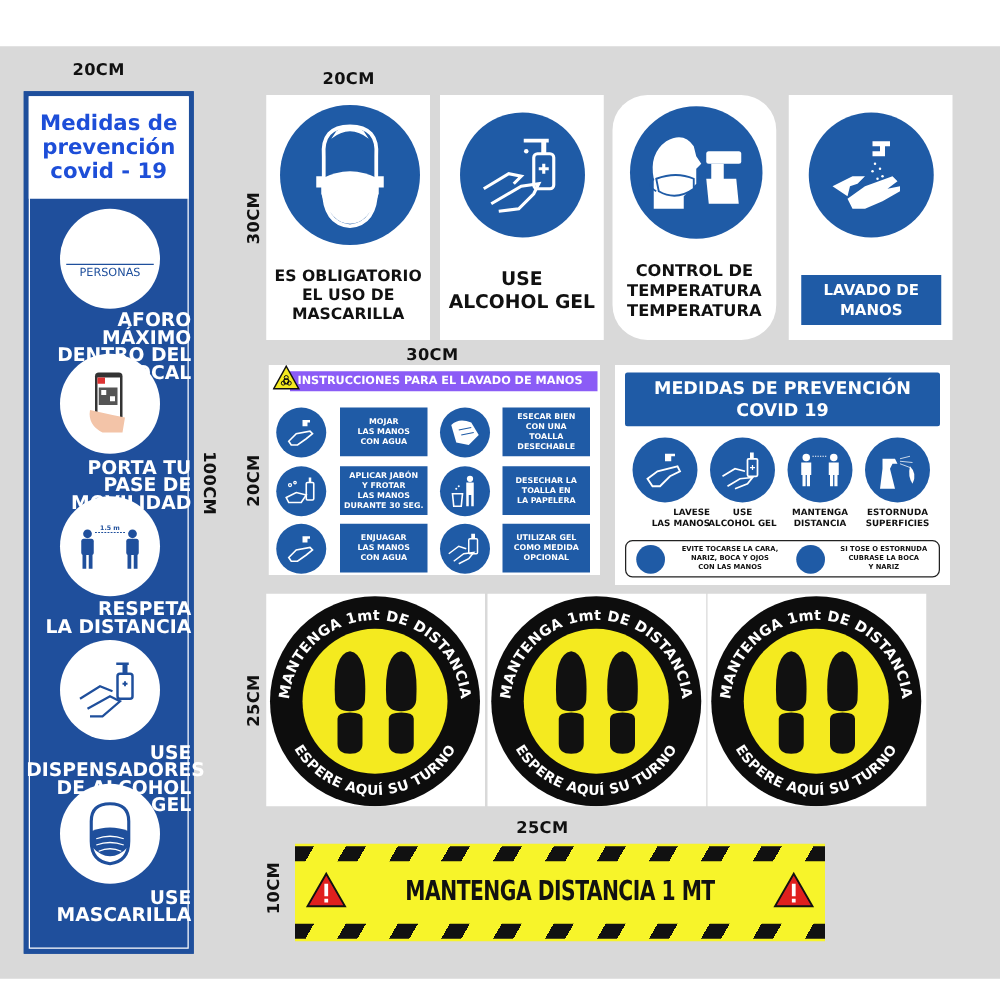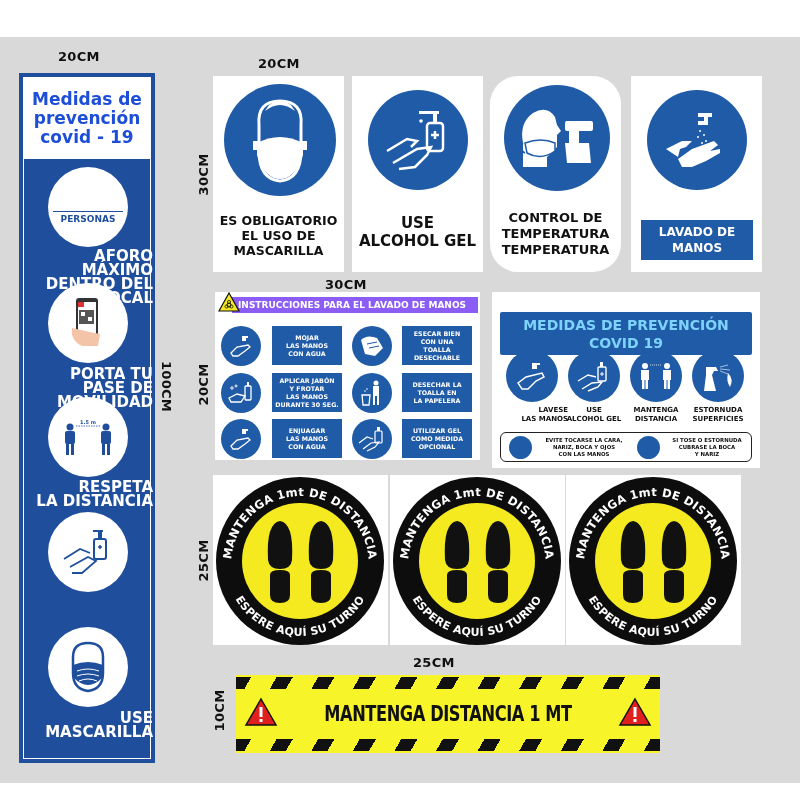--- a/index.html
+++ b/index.html
@@ -21,21 +21,21 @@
   .blue-circle { position:absolute; border-radius:50%; background:#1f5ba6; display:flex; align-items:center; justify-content:center; overflow:hidden; }
   .card-text { position:absolute; left:0; right:0; text-align:center; font-weight:bold; color:#111; font-size:12.5px; line-height:15px; }
   .blue-box { position:absolute; background:#1f5ba6; color:#fff; font-weight:bold; text-align:center; display:flex; align-items:center; justify-content:center; flex-direction:column; }
 
   
   .inst-title { position:absolute; left:24px; top:5px; width:258px; height:16px; background:#8b5cf6; color:#fff; font-weight:bold; font-size:9px; line-height:16px; padding-left:6px; white-space:nowrap; }
   .small-circ { position:absolute; width:40px; height:40px; border-radius:50%; background:#1f5ba6; display:flex; align-items:center; justify-content:center; }
   .inst-box { position:absolute; width:70px; height:39px; background:#1f5ba6; color:#fff; font-weight:bold; font-size:6.3px; line-height:8px; text-align:center; display:flex; flex-direction:column; align-items:center; justify-content:center; }
 
   
-  .med-head { position:absolute; left:8px; top:20px; width:252px; height:43px; background:#1f5ba6; color:#7dd3fc; font-weight:bold; text-align:center; font-size:14px; line-height:18px; display:flex; flex-direction:column; align-items:center; justify-content:center; border-radius:2px; }
+  .med-head { position:absolute; left:8px; top:6px; width:252px; height:43px; background:#1f5ba6; color:#ffffff; font-weight:bold; text-align:center; font-size:14px; line-height:18px; display:flex; flex-direction:column; align-items:center; justify-content:center; border-radius:2px; }
   .med-circ { position:absolute; top:58px; width:52px; height:52px; border-radius:50%; background:#1f5ba6; display:flex; align-items:center; justify-content:center; }
   .med-lbl { position:absolute; top:114px; width:72px; text-align:center; font-weight:bold; font-size:7px; line-height:9px; color:#111; }
   .med-foot { position:absolute; left:8px; top:140px; width:252px; height:30px; border:1.3px solid #222; border-radius:6px; }
   .foot-circ { position:absolute; top:3px; width:23px; height:23px; border-radius:50%; background:#1f5ba6; }
   .foot-txt { position:absolute; top:4px; font-weight:bold; font-size:5.4px; line-height:7px; text-align:center; color:#111; }
 
   
   .sticker { position:absolute; width:175px; height:170px; background:#fff; }
 
   
@@ -60,21 +60,21 @@
 
 <div class="banner-full">
   <div class="banner-head">
     <span>Medidas de</span>
     <span>prevención</span>
     <span>covid - 19</span>
   </div>
 
   <div class="b-circle" style="top:92px;width:80px;height:80px;left:27px;">
     <div style="position:absolute;top:44px;width:70px;border-top:1px solid #1f4f9c;"></div>
-    <span style="position:absolute;top:47px;color:#1f4f9c;font-weight:bold;font-size:9px;">PERSONAS</span>
+    <span style="position:absolute;top:47px;color:#1f4f9c;font-weight:normal;font-size:9px;">PERSONAS</span>
   </div>
   <div class="b-label" style="top:174px;">
     <div>AFORO MÁXIMO</div>
       <div>DENTRO DEL LOCAL</div>
   </div>
 
   <div class="b-circle" style="top:208px;width:80px;height:80px;left:27px;">
     <svg width="40" height="54" viewBox="0 0 40 54">
       <rect x="8" y="2" width="22" height="42" rx="3" fill="#333"></rect>
       <rect x="10" y="6" width="18" height="33" fill="#fff"></rect>
@@ -110,20 +110,24 @@
   </div>
 
   <div class="b-circle" style="top:437px;width:80px;height:80px;left:27px;">
     <svg width="56" height="50" viewBox="0 0 56 50">
       <rect x="34" y="12" width="12" height="20" rx="2" fill="none" stroke="#1f4f9c" stroke-width="2"></rect>
       <rect x="38" y="4" width="4" height="8" fill="#1f4f9c"></rect>
         <rect x="33" y="3" width="10" height="2" fill="#1f4f9c"></rect>
       <path d="M38 20 h4 M40 18 v4" stroke="#1f4f9c" stroke-width="1.5"></path>
       <path d="M4 32 L20 22 L30 26 M10 40 L28 30 L36 34 L22 46 L12 46" fill="none" stroke="#1f4f9c" stroke-width="1.8"></path>
     </svg>
+  </div>
+  <div class="b-label" style="top:520px;">
+    <div>USE DISPENSADORES</div>
+      <div>DE ALCOHOL GEL</div>
   </div>
 
   <div class="b-circle" style="top:552px;width:80px;height:80px;left:27px;">
     <svg width="50" height="56" viewBox="0 0 50 56">
       <path d="M10 18 Q10 4 25 4 Q40 4 40 18 L40 34 Q40 50 25 52 Q10 50 10 34 Z" fill="none" stroke="#1f4f9c" stroke-width="2.5"></path>
       <path d="M10 26 Q25 20 40 26 L40 38 Q25 54 10 38 Z" fill="#1f4f9c"></path>
       <path d="M14 32 Q25 28 36 32 M14 37 Q25 33 36 37 M16 42 Q25 38 34 42" stroke="#fff" stroke-width="1" fill="none"></path>
     </svg>
   </div>
   <div class="b-label" style="top:636px;">

